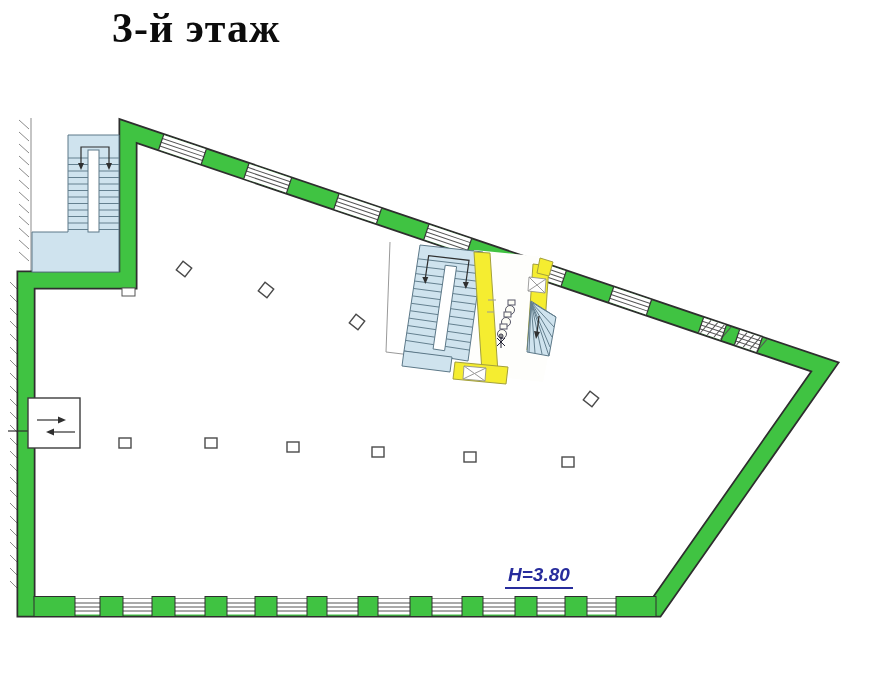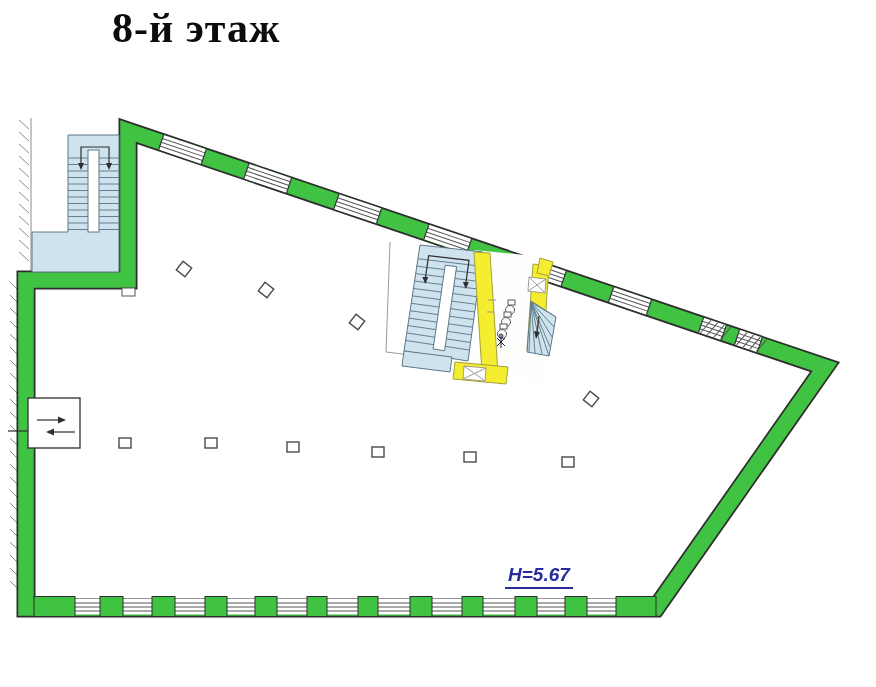--- a/index.html
+++ b/index.html
@@ -24,21 +24,21 @@
   .thin{stroke:#999;stroke-width:1;fill:none;}
   .dark{stroke:#2f2f2f;stroke-width:1.2;fill:none;}
   .arrowfill{fill:#2f2f2f;stroke:none;}
   .fixture{fill:#fdfdf5;stroke:#556;stroke-width:1;}
 </style>
 </head>
 <body>
 
 <div class="page">
 
-  <h1 class="title">8-й этаж</h1>
+  <h1 class="title">3-й этаж</h1>
 
   <svg id="plan" width="876" height="687" viewBox="0 0 876 687">
 
     <g id="g-hatch">
         <line x1="31" y1="118" x2="31" y2="271" class="hatchtick"></line>
         <line x1="19" y1="120" x2="29" y2="129" class="hatchtick"></line>
         <line x1="19" y1="132" x2="29" y2="141" class="hatchtick"></line>
         <line x1="19" y1="144" x2="29" y2="153" class="hatchtick"></line>
         <line x1="19" y1="156" x2="29" y2="165" class="hatchtick"></line>
         <line x1="19" y1="168" x2="29" y2="177" class="hatchtick"></line>
@@ -266,14 +266,14 @@
         <rect x="585.5" y="393.5" width="11" height="11" class="col" transform="rotate(38 591 399)"></rect>
         <rect x="119" y="438" width="12" height="10" class="col"></rect>
         <rect x="205" y="438" width="12" height="10" class="col"></rect>
         <rect x="287" y="442" width="12" height="10" class="col"></rect>
         <rect x="372" y="447" width="12" height="10" class="col"></rect>
         <rect x="464" y="452" width="12" height="10" class="col"></rect>
         <rect x="562" y="457" width="12" height="10" class="col"></rect>
       </g>
   </svg>
 
-  <div class="height-label">H=5.67</div>
+  <div class="height-label">H=3.80</div>
 </div>
 
 </body></html>

